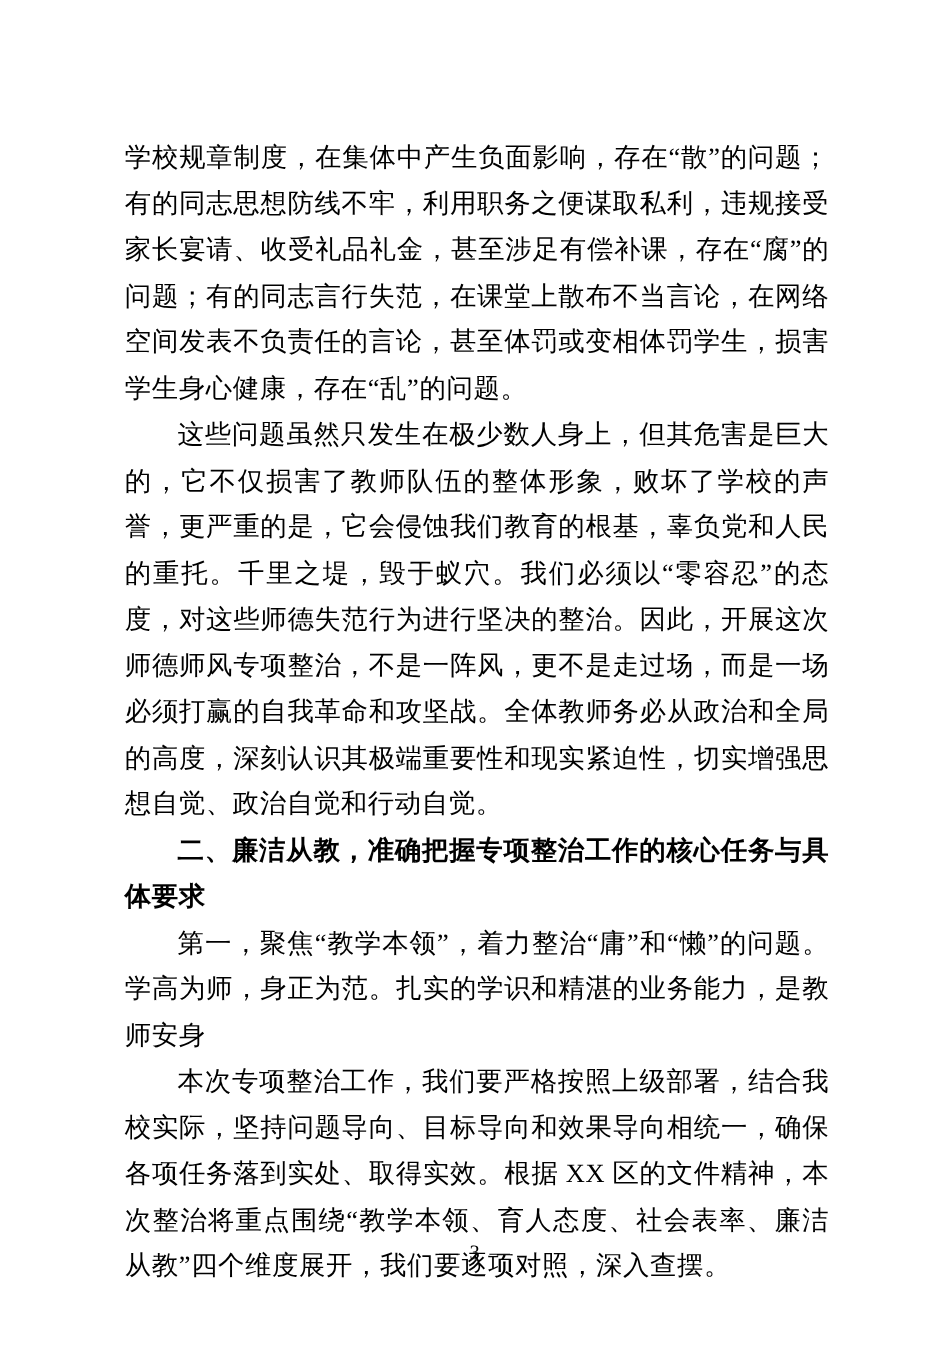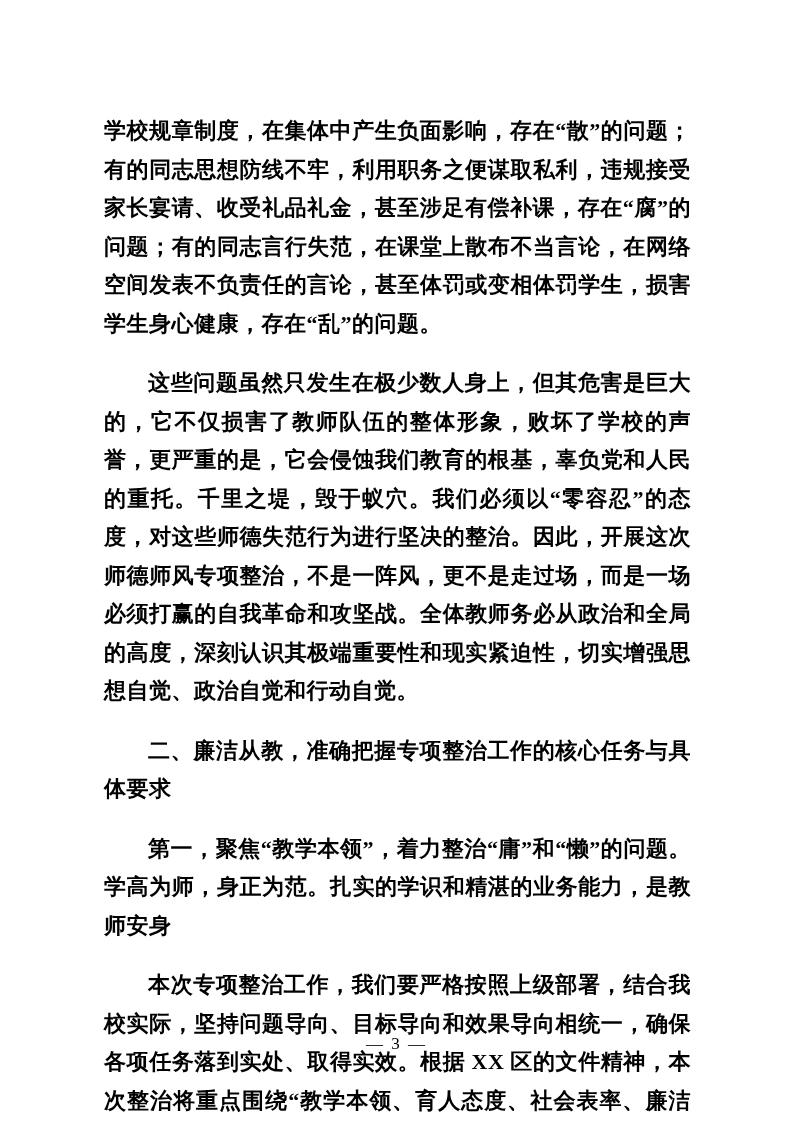--- a/index.html
+++ b/index.html
@@ -20,30 +20,29 @@
       position: absolute;
       left: 104px;
       top: 112px;
       width: 587px;
     }
     .para {
       margin: 0;
       padding: 0;
       font-size: 22px;
       line-height: 38.5px;
-      font-weight: 700;
+      font-weight: 400;
       text-align: justify;
       text-justify: inter-character;
       letter-spacing: 0.5px;
       word-break: break-all;
       color: #000000;
     }
     .indent {
       text-indent: 2em;
-      margin-top: 21px;
     }
     .heading {
       font-weight: 700;
     }
     .footer {
       position: absolute;
       left: 0;
       top: 1034px;
       width: 100%;
       text-align: center;

